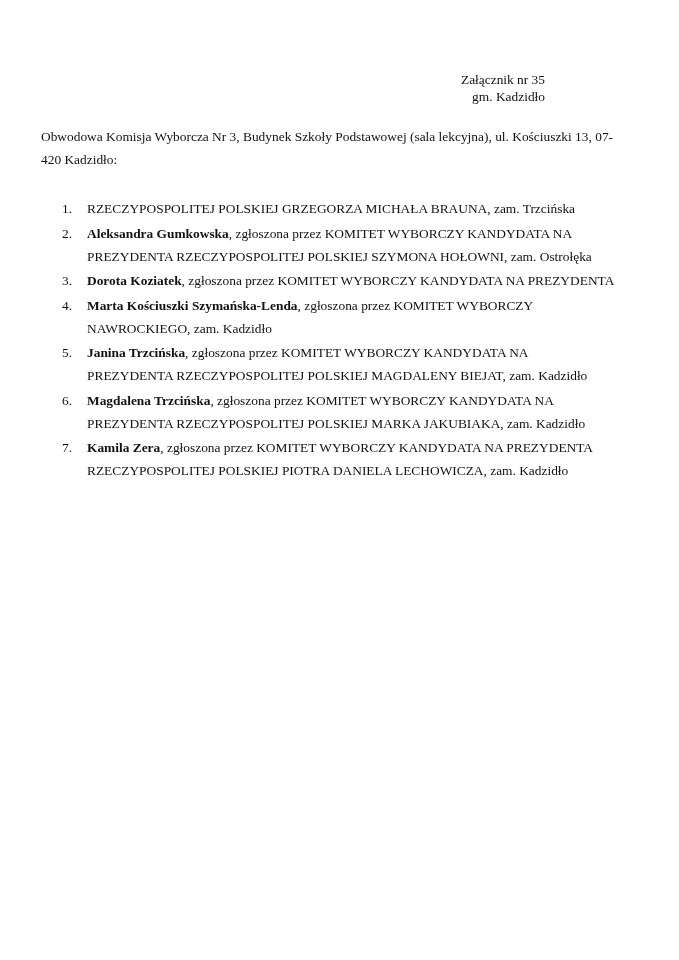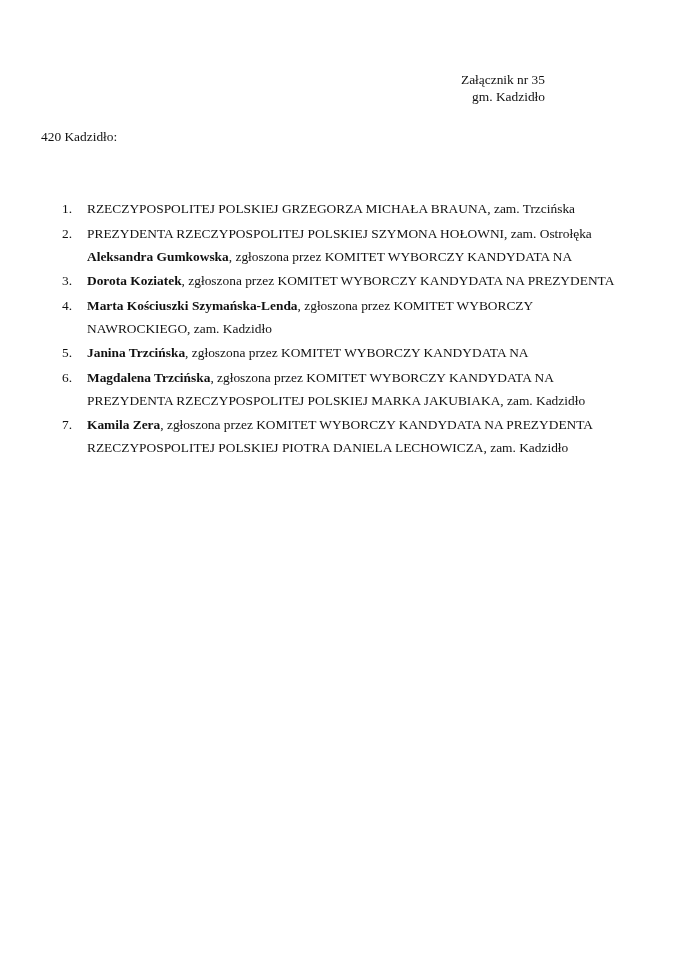--- a/index.html
+++ b/index.html
@@ -64,45 +64,47 @@
 <body>
 
 <div class="page">
 
   <div class="annex">
     <div>Załącznik nr 35</div>
     <div>gm. Kadzidło</div>
   </div>
 
   <div class="intro">
+    <div>Obwodowa Komisja Wyborcza Nr 3, Budynek Szkoły Podstawowej (sala lekcyjna), ul. Kościuszki 13, 07-</div>
     <div>420 Kadzidło:</div>
   </div>
 
   <ol class="members">
     <li class="member">
       <span class="num">1.</span>
       <div>RZECZYPOSPOLITEJ POLSKIEJ GRZEGORZA MICHAŁA BRAUNA, zam. Trzcińska</div>
     </li>
     <li class="member">
       <span class="num">2.</span>
+      <div><span class="name">Aleksandra Gumkowska</span><span>, zgłoszona przez KOMITET WYBORCZY KANDYDATA NA</span></div>
       <div>PREZYDENTA RZECZYPOSPOLITEJ POLSKIEJ SZYMONA HOŁOWNI, zam. Ostrołęka</div>
-      <div><span class="name">Aleksandra Gumkowska</span><span>, zgłoszona przez KOMITET WYBORCZY KANDYDATA NA</span></div>
     </li>
     <li class="member">
       <span class="num">3.</span>
       <div><span class="name">Dorota Koziatek</span><span>, zgłoszona przez KOMITET WYBORCZY KANDYDATA NA PREZYDENTA</span></div>
     </li>
     <li class="member">
       <span class="num">4.</span>
       <div><span class="name">Marta Kościuszki Szymańska-Lenda</span><span>, zgłoszona przez KOMITET WYBORCZY</span></div>
       <div>NAWROCKIEGO, zam. Kadzidło</div>
     </li>
     <li class="member">
       <span class="num">5.</span>
       <div><span class="name">Janina Trzcińska</span><span>, zgłoszona przez KOMITET WYBORCZY KANDYDATA NA</span></div>
+      <div>PREZYDENTA RZECZYPOSPOLITEJ POLSKIEJ MAGDALENY BIEJAT, zam. Kadzidło</div>
     </li>
     <li class="member">
       <span class="num">6.</span>
       <div><span class="name">Magdalena Trzcińska</span><span>, zgłoszona przez KOMITET WYBORCZY KANDYDATA NA</span></div>
       <div>PREZYDENTA RZECZYPOSPOLITEJ POLSKIEJ MARKA JAKUBIAKA, zam. Kadzidło</div>
     </li>
     <li class="member">
       <span class="num">7.</span>
       <div><span class="name">Kamila Zera</span><span>, zgłoszona przez KOMITET WYBORCZY KANDYDATA NA PREZYDENTA</span></div>
       <div>RZECZYPOSPOLITEJ POLSKIEJ PIOTRA DANIELA LECHOWICZA, zam. Kadzidło</div>

